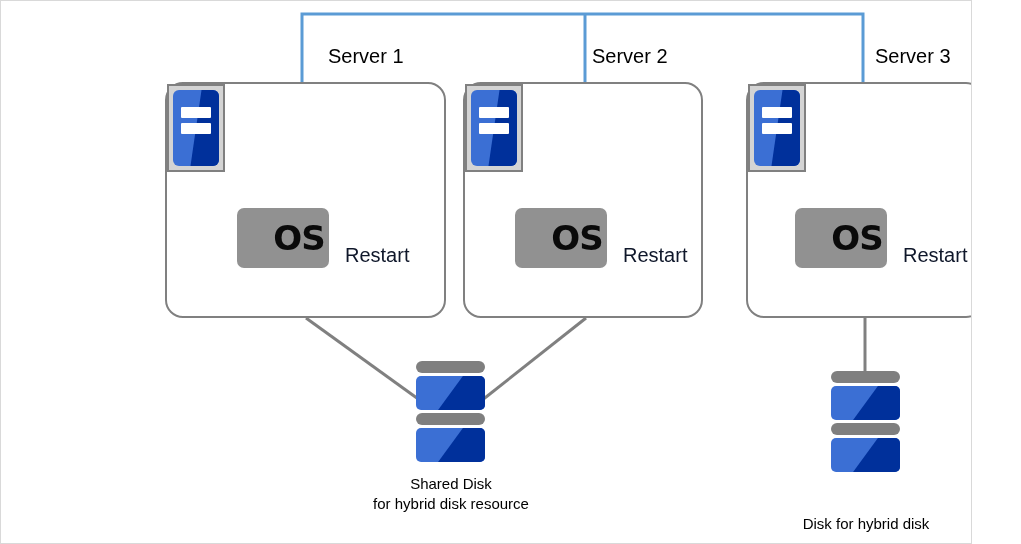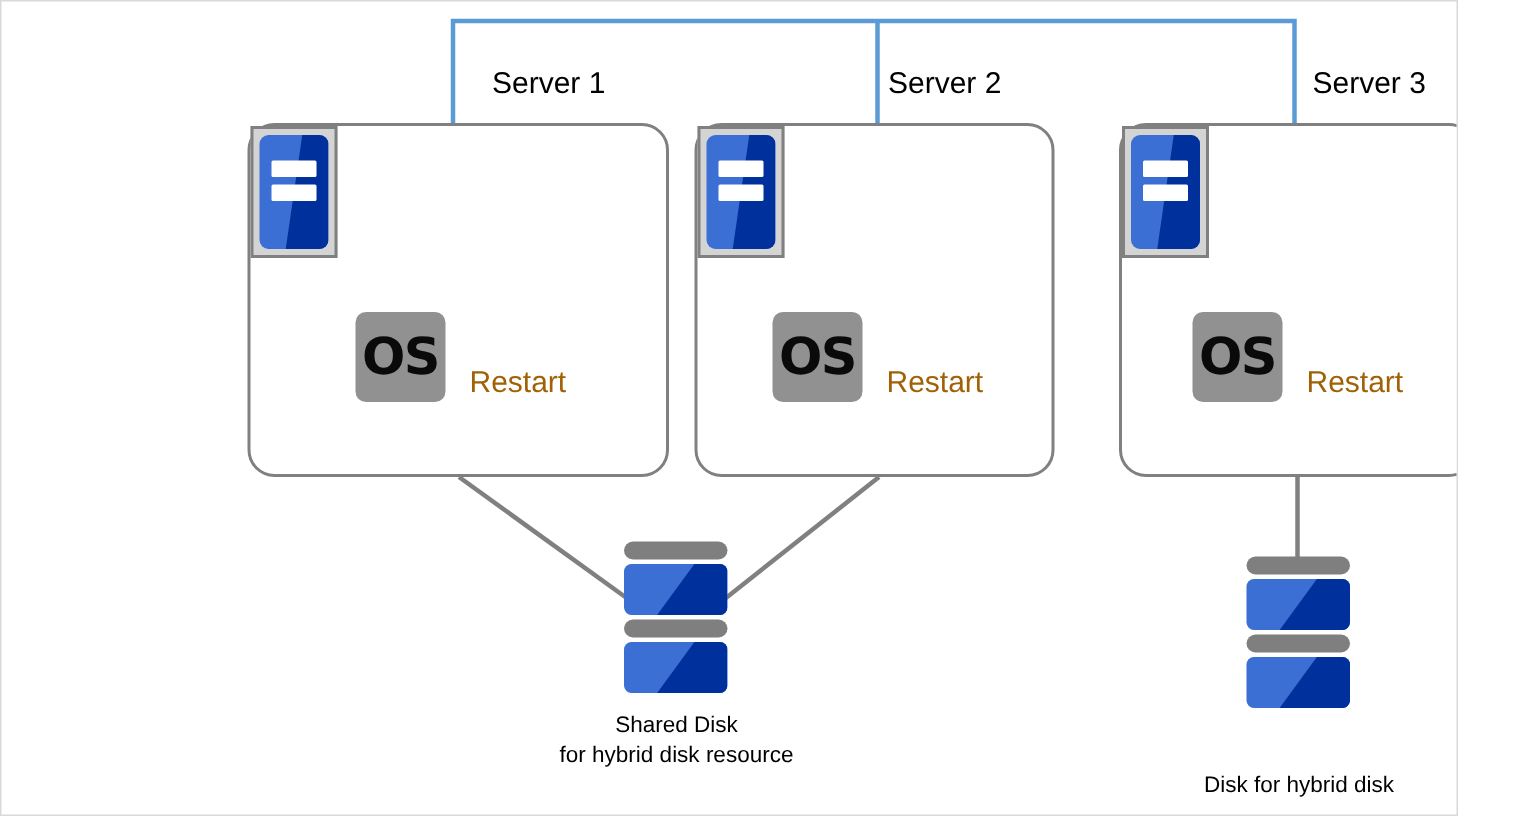--- a/index.html
+++ b/index.html
@@ -87,25 +87,26 @@
     border-radius: 7px;
     display: flex;
     align-items: center;
     justify-content: center;
     font-family: "DejaVu Sans", sans-serif;
     font-weight: bold;
     font-size: 34px;
     color: #0a0a0a;
     letter-spacing: -1px;
     line-height: 1;
+    padding-left: 32px;
   }
   .os-label {
     margin-left: 16px;
     font-size: 20px;
-    color: #a16207;
+    color: #0f172a;
     white-space: nowrap;
     margin-top: 34px;
   }
 
   
   .disk {
     position: absolute;
     width: 69px;
   }
   .disk-bar {

